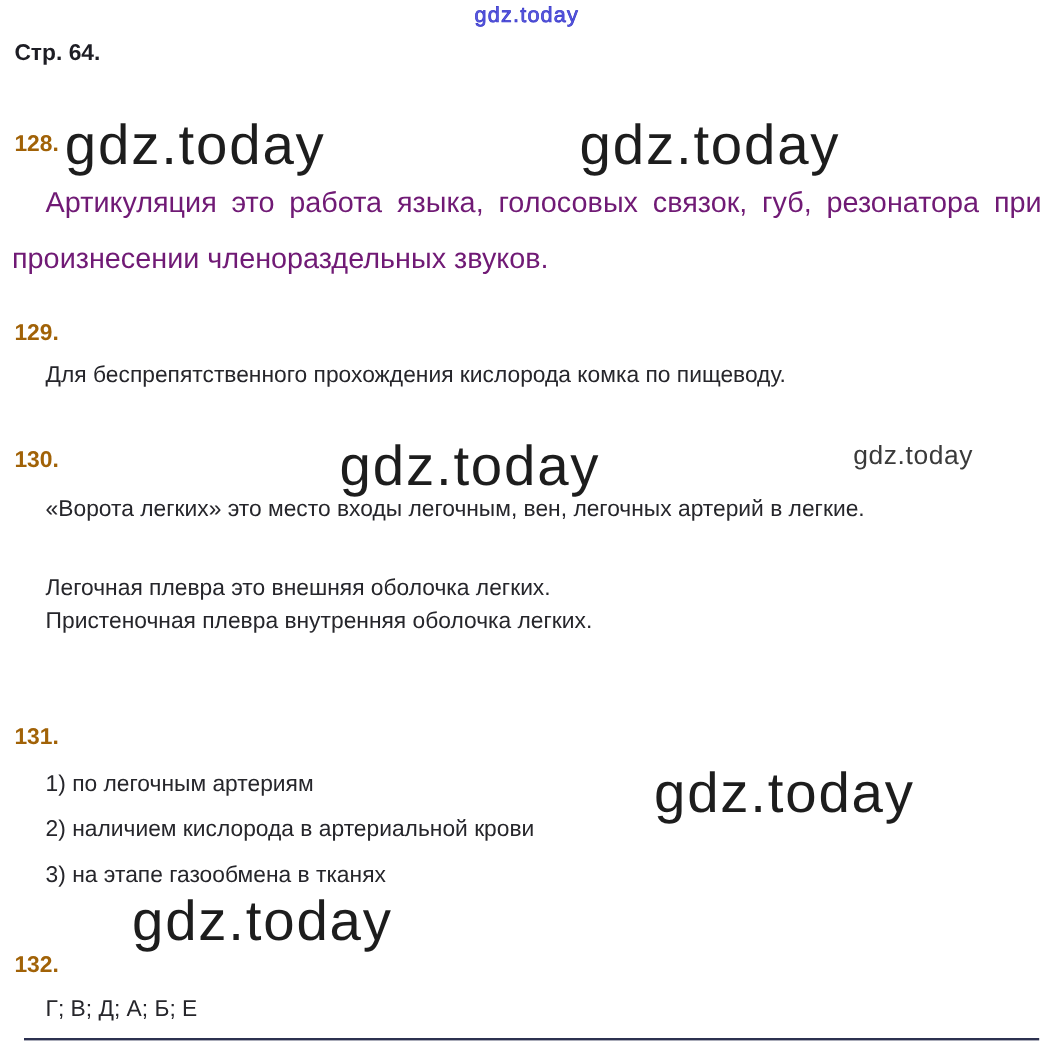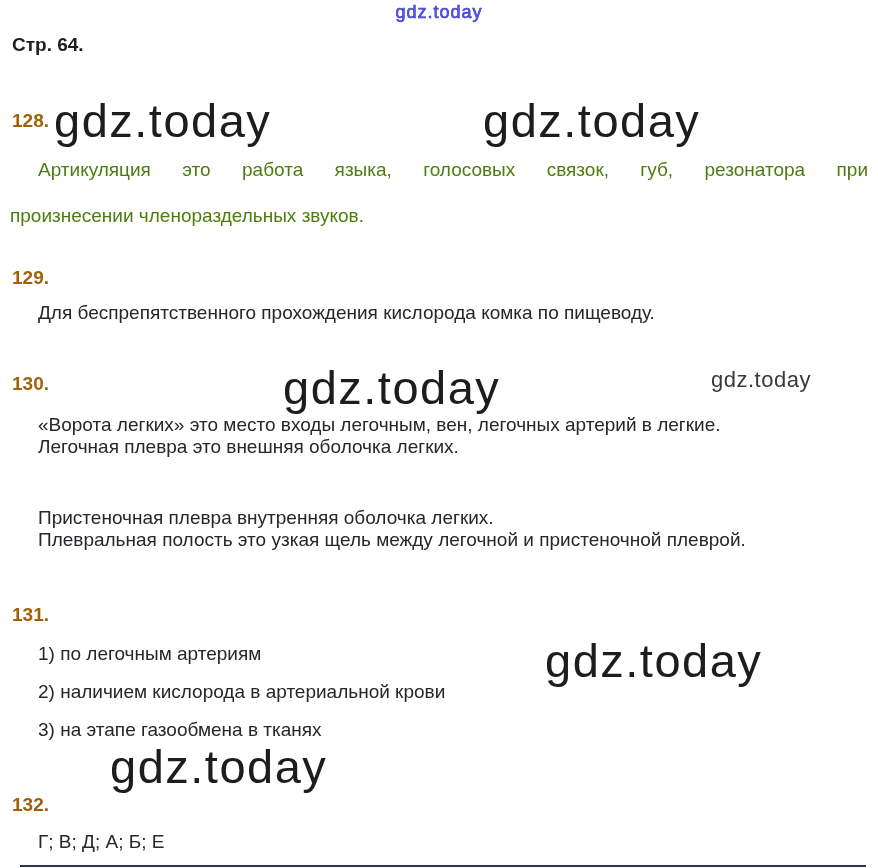--- a/index.html
+++ b/index.html
@@ -64,23 +64,23 @@
     left: 38px;
     font-size: 19px;
     color: #26262b;
   }
 
   .para {
     position: absolute;
     left: 10px;
     top: 147px;
     width: 858px;
-    font-size: 19px;
+    font-size: 24px;
     line-height: 46px;
-    color: #4d7c0f;
+    color: #701a75;
   }
   .para .l1 {
     text-align: justify;
     text-align-last: justify;
     text-indent: 28px;
     white-space: normal;
   }
   .para .l2 { text-align: left; }
 
   .bottom-line {
@@ -109,23 +109,22 @@
     <div class="l2">произнесении членораздельных звуков.</div>
   </div>
 
   <div class="abs sec-num" style="top:267px;">129.</div>
   <div class="abs body-line" style="top:302px;">Для беспрепятственного прохождения кислорода комка по пищеводу.</div>
 
   <div class="abs sec-num" style="top:373px;">130.</div>
   <div class="abs wm wm-xl" style="left:283px; top:363px;">gdz.today</div>
   <div class="abs wm wm-sm" style="left:711px; top:368px;">gdz.today</div>
   <div class="abs body-line" style="top:414px;">«Ворота легких» это место входы легочным, вен, легочных артерий в легкие.</div>
-  <div class="abs body-line" style="top:436px;text-align:right;">Легочная плевра это внешняя оболочка легких.</div>
+  <div class="abs body-line" style="top:480px;text-align:right;">Легочная плевра это внешняя оболочка легких.</div>
   <div class="abs body-line" style="top:491px;margin-top:16px;">Пристеночная плевра внутренняя оболочка легких.</div>
-  <div class="abs body-line" style="top:529px;">Плевральная полость это узкая щель между легочной и пристеночной плеврой.</div>
 
   <div class="abs sec-num" style="top:604px;">131.</div>
   <div class="abs wm wm-xl" style="left:545px; top:636px;">gdz.today</div>
   <div class="abs body-line" style="top:643px;">1) по легочным артериям</div>
   <div class="abs body-line" style="top:681px;">2) наличием кислорода в артериальной крови</div>
   <div class="abs body-line" style="top:719px;">3) на этапе газообмена в тканях</div>
   <div class="abs wm wm-xl" style="left:110px; top:742px;">gdz.today</div>
 
   <div class="abs sec-num" style="top:794px;">132.</div>
   <div class="abs body-line" style="top:831px;">Г; В; Д; А; Б; Е</div>

